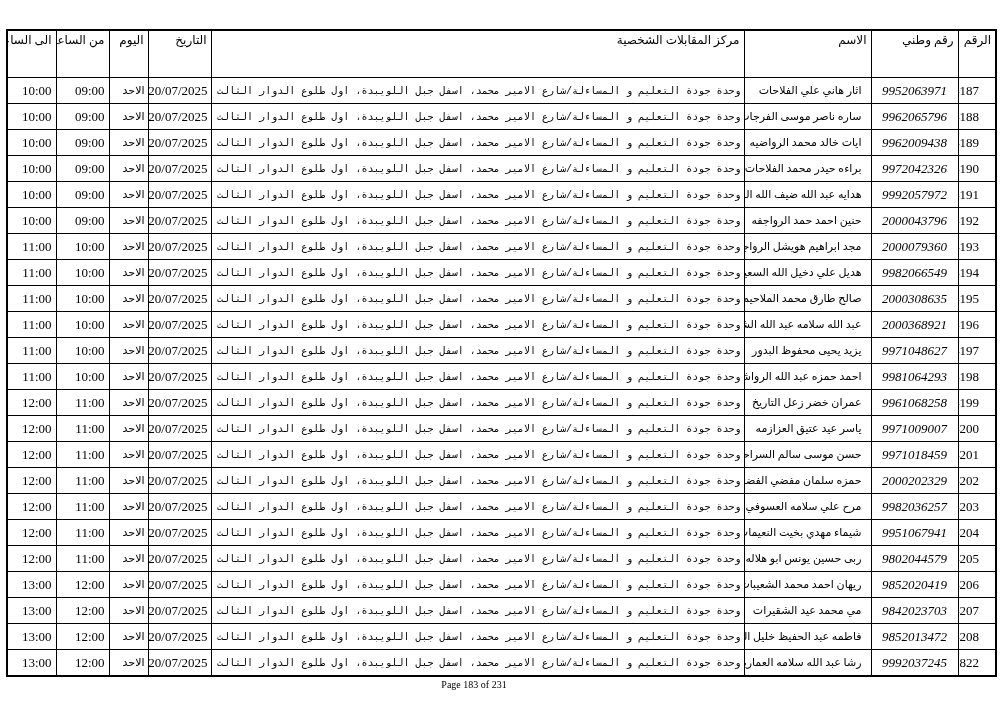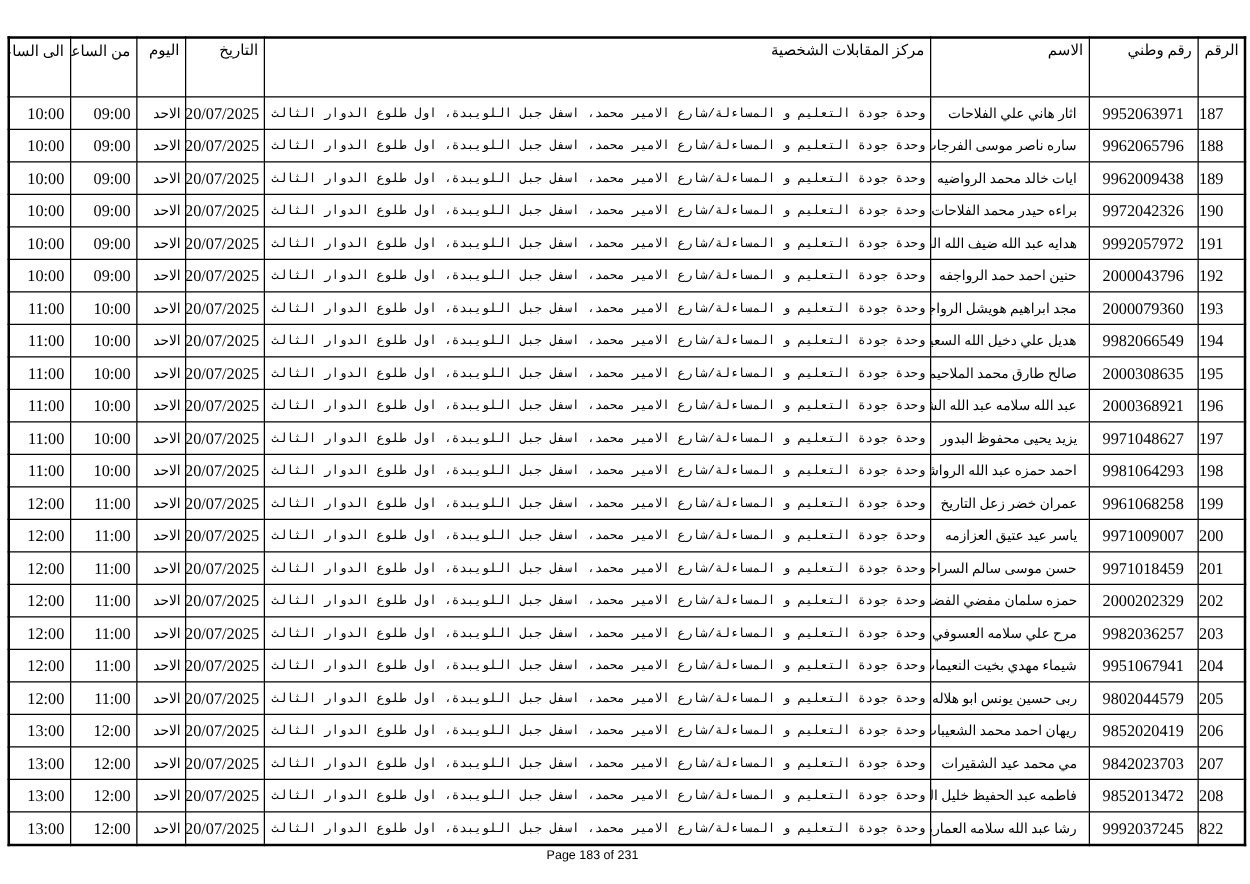--- a/index.html
+++ b/index.html
@@ -43,34 +43,34 @@
     text-align:right;
     padding:2px 4px 0 2px;
   }
   .schedule tbody td{
     height:25px;
     vertical-align:middle;
     font-size:13px;
     padding:0 3px;
   }
   .schedule td.col-num{text-align:right;padding:0 16px;}
-  .schedule td.col-national_id{text-align:center;letter-spacing:0;}
+  .schedule td.col-national_id{text-align:center;letter-spacing:0;font-style:italic;}
   .schedule td.col-name{text-align:right;font-size:11px;padding-left:18px;padding-right:9px;}
   .schedule td.col-center{text-align:right;font-size:10px;padding-right:3px;font-family:Liberation Mono, monospace;}
   .schedule td.col-date{text-align:center;}
   .schedule td.col-day{text-align:right;font-size:11px;padding-right:3px;}
   .schedule td.col-from_hour,
   .schedule td.col-to_hour{text-align:right;padding-left:10px;padding-right:4px;}
 
   .page-footer{
     position:absolute;
     top:679px;left:0;
     width:948px;
     text-align:center;
-    font-family:Liberation Sans, sans-serif;
+    font-family:Liberation Serif, serif;
     font-size:10px;
     color:#000;
   }
 </style>
 </head>
 <body>
 
 <div class="sheet">
 
   <table class="schedule">

